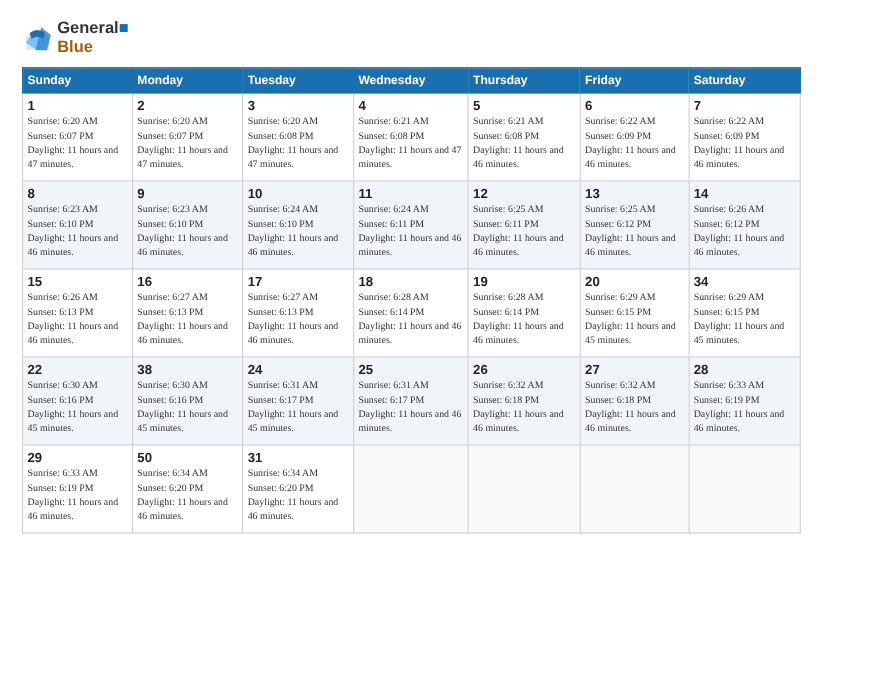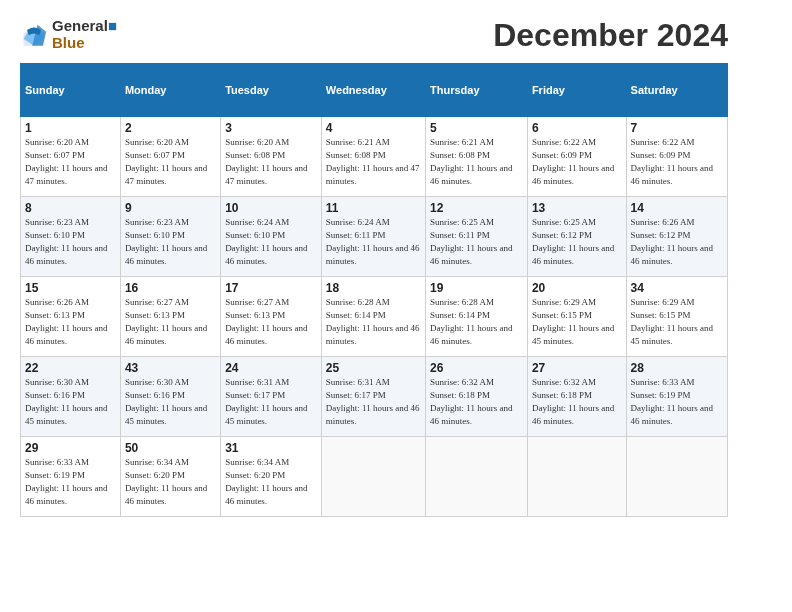--- a/index.html
+++ b/index.html
@@ -46,21 +46,21 @@
     }
     .calendar {
       width: 100%;
       border-collapse: collapse;
       font-size: 9.5px;
     }
     .calendar thead th {
       background-color: #1a6faf;
       color: #fff;
       font-weight: bold;
-      padding: 20px 4px;
+      padding: 5px 4px;
       text-align: left;
       font-size: 11px;
       border: 1px solid #1a6faf;
     }
     .calendar tbody td {
       border: 1px solid #d0d0d0;
       vertical-align: top;
       padding: 4px 4px;
       width: 113px;
       height: 80px;
@@ -96,21 +96,20 @@
         <polygon points="20,2 30,10 26,26 14,26" fill="#1a6faf" opacity="0.7"></polygon>
         <polygon points="12,6 22,6 28,18 16,26 4,18" fill="#2196F3" opacity="0.5"></polygon>
         <path d="M8 8 Q16 2 24 8 L22 14 Q16 10 10 14 Z" fill="#1a6faf"></path>
       </svg>
       <div>
         <div style="font-size:15px;font-weight:bold;color:#333;line-height:1.1">General<span style="color:#1a6faf;">■</span></div>
         <div style="font-size:15px;font-weight:bold;color:#a16207;line-height:1.1">Blue</div>
       </div>
     </div>
     <div class="title-block">
-      <div class="month-title">December 2024</div>
     </div>
   </div>
 
   <table class="calendar">
     <thead>
       <tr id="weekday-header">
           <th>Sunday</th>
           <th>Monday</th>
           <th>Tuesday</th>
           <th>Wednesday</th>
@@ -209,21 +208,21 @@
             <div class="day-num">34</div>
             <div class="day-info">Sunrise: 6:29 AM<br>Sunset: 6:15 PM<br>Daylight: 11 hours and 45 minutes.</div>
           </td>
         </tr>
         <tr>
           <td>
             <div class="day-num">22</div>
             <div class="day-info">Sunrise: 6:30 AM<br>Sunset: 6:16 PM<br>Daylight: 11 hours and 45 minutes.</div>
           </td>
           <td>
-            <div class="day-num">43</div>
+            <div class="day-num">38</div>
             <div class="day-info">Sunrise: 6:30 AM<br>Sunset: 6:16 PM<br>Daylight: 11 hours and 45 minutes.</div>
           </td>
           <td>
             <div class="day-num">24</div>
             <div class="day-info">Sunrise: 6:31 AM<br>Sunset: 6:17 PM<br>Daylight: 11 hours and 45 minutes.</div>
           </td>
           <td>
             <div class="day-num">25</div>
             <div class="day-info">Sunrise: 6:31 AM<br>Sunset: 6:17 PM<br>Daylight: 11 hours and 46 minutes.</div>
           </td>

